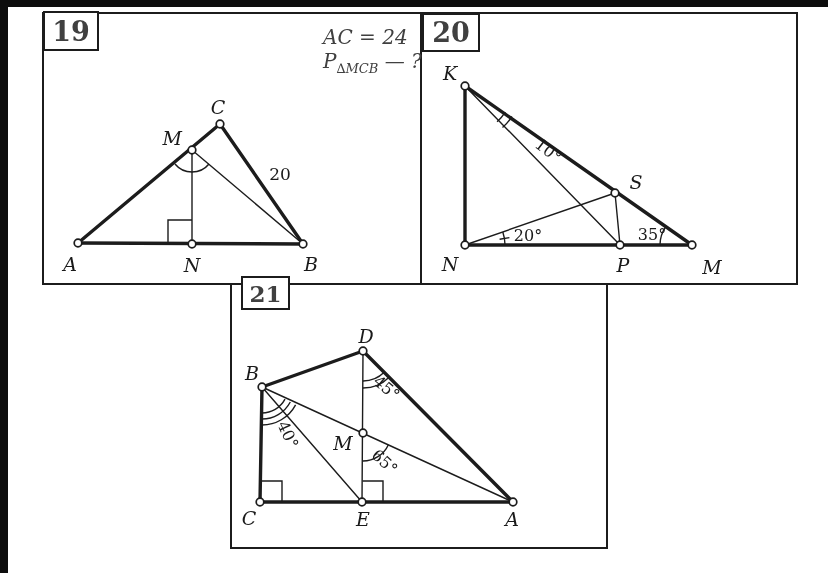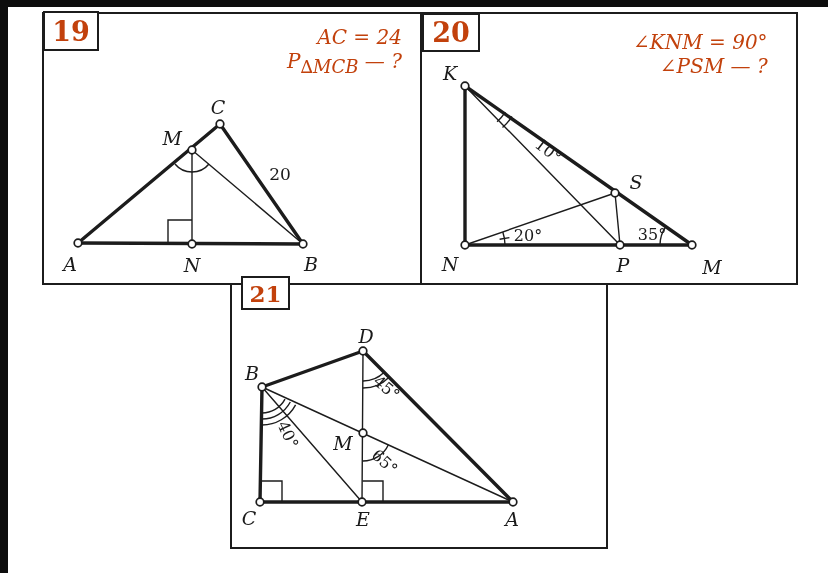--- a/index.html
+++ b/index.html
@@ -1,37 +1,37 @@
 <!DOCTYPE html>
 <html><head>
 <meta charset="utf-8">
 <style>
   html,body { margin:0; padding:0; background:#ffffff; }
   .page { position:relative; width:828px; height:573px; background:#ffffff; overflow:hidden;
-          font-family:"DejaVu Serif", serif; color:#c2410c;text-align:right; }
+          font-family:"DejaVu Serif", serif; color:#404040; }
   .edge-top  { position:absolute; left:0; top:0; width:828px; height:7px; background:#0d0d0d; }
   .edge-left { position:absolute; left:0; top:0; width:8px; height:573px; background:#0d0d0d; }
 
   .pbox { position:absolute; box-sizing:border-box; background:#ffffff; border:2.5px solid #1c1c1c; }
   #box19 { left:42px;  top:12px;  width:380px; height:273px; }
   #box20 { left:420px; top:12px;  width:378px; height:273px; }
   #box21 { left:230px; top:283px; width:378px; height:266px; }
 
   .badge { position:absolute; box-sizing:border-box; background:#ffffff; border:2.5px solid #1c1c1c;
            display:flex; align-items:center; justify-content:center; font-weight:bold; z-index:5;
            font-family:"DejaVu Serif", serif; }
   #badge19 { left:43px;  top:11px;  width:56px; height:40px; font-size:27px; }
   #badge20 { left:422px; top:13px;  width:58px; height:39px; font-size:27px; }
   #badge21 { left:241px; top:276px; width:49px; height:34px; font-size:23px; }
 
-  .statement { position:absolute; font-style:italic; font-size:20px; line-height:24px; z-index:4; white-space:nowrap; }
+  .statement { position:absolute; font-style:italic; font-size:20px; line-height:24px; z-index:4; white-space:nowrap;margin-left:36px; }
   #stmt19 { left:287px; top:25px; }
   #stmt20 { left:633px; top:30px; }
   #stmt21 { left:467px; top:294px; }
-  .statement sub { font-size:18px; font-style:italic; }
+  .statement sub { font-size:13px; font-style:italic; }
 
   .diagram { position:absolute; z-index:3; }
   #svg19 { left:44px;  top:14px; }
   #svg20 { left:424px; top:14px; }
   #svg21 { left:232px; top:285px; }
 
   .thick { stroke:#1c1c1c; stroke-width:3.4; fill:none; stroke-linecap:round; }
   .thin  { stroke:#1c1c1c; stroke-width:1.4; fill:none; stroke-linecap:round; }
   .mark  { stroke:#1c1c1c; stroke-width:1.4; fill:none; }
   .dot   { fill:#ffffff; stroke:#1c1c1c; stroke-width:1.7; }
@@ -69,24 +69,20 @@
     <text class="vlabel" x="26" y="257" text-anchor="middle">A</text>
     <text class="vlabel" x="148" y="258" text-anchor="middle">N</text>
     <text class="vlabel" x="267" y="257" text-anchor="middle">B</text>
     <text class="vlabel" x="174" y="100" text-anchor="middle">C</text>
     <text class="vlabel" x="138" y="131" text-anchor="end">M</text>
     <text class="slabel" x="236" y="166" text-anchor="middle">20</text>
   </svg>
 
   <section class="pbox" id="box20"></section>
   <div class="badge" id="badge20">20</div>
-  <div class="statement" id="stmt20">
-    <div>∠KNM = 90°</div>
-    <div>∠PSM — ?</div>
-  </div>
   <svg class="diagram" id="svg20" width="372" height="267">
     <path class="thick" d="M41 72 L41 231"></path>
     <path class="thick" d="M41 231 L268 231"></path>
     <path class="thick" d="M41 72 L268 231"></path>
     <path class="thin" d="M41 72 L196 231"></path>
     <path class="thin" d="M41 231 L191 179"></path>
     <path class="thin" d="M191 179 L196 231"></path>
     <path class="mark" d="M81.3 98.1 A48 48 0 0 1 73.1 107.7"></path>
     <path class="mark" d="M88 102.5 A56 56 0 0 1 78.5 113.6"></path>
     <path class="mark" d="M78.8 217.9 A40 40 0 0 1 81 231"></path>

